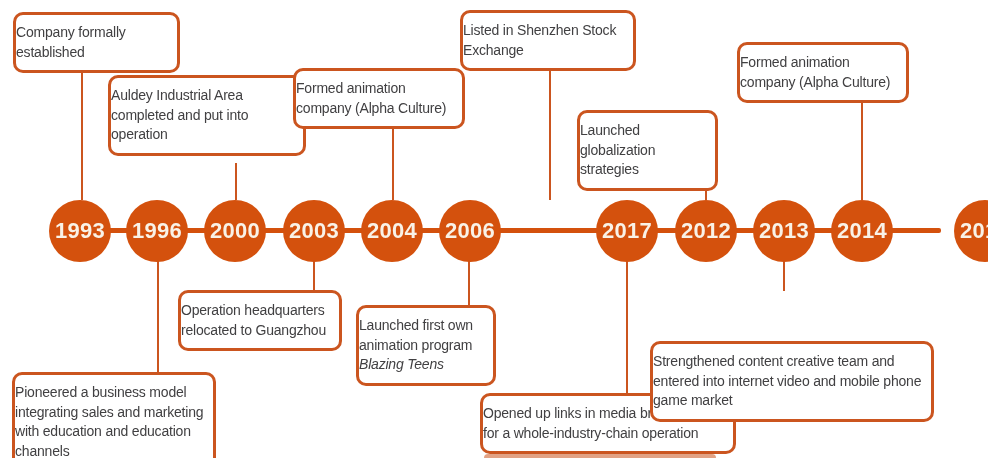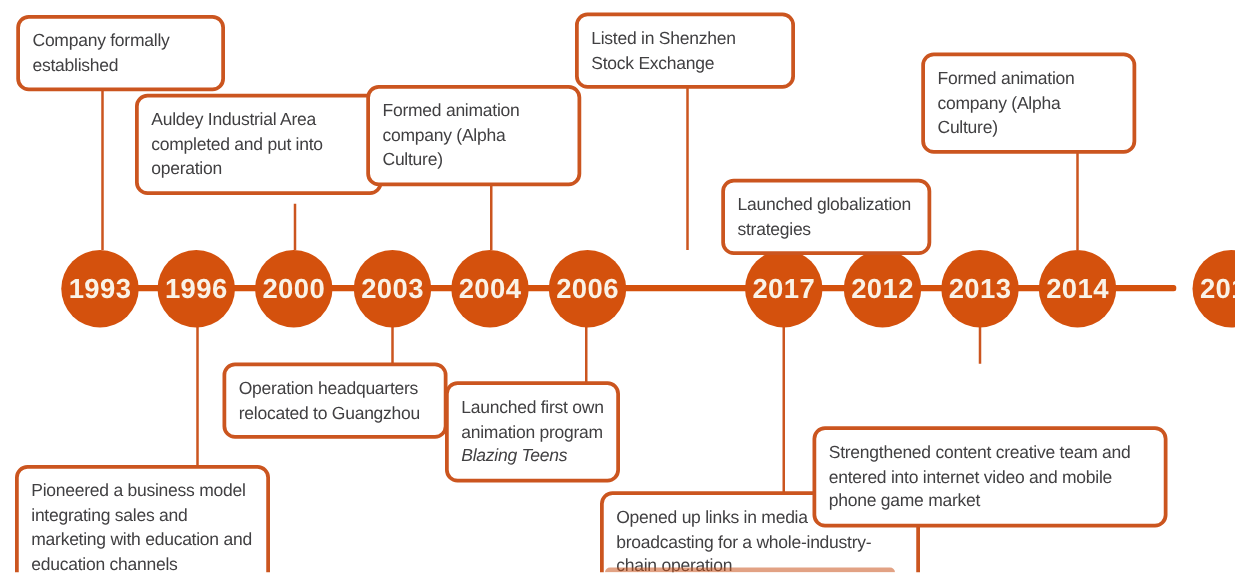--- a/index.html
+++ b/index.html
@@ -42,21 +42,21 @@
     font-size: 22px;
     font-weight: 700;
     letter-spacing: 0.3px;
   }
   .callout {
     position: absolute;
     box-sizing: border-box;
     background: #ffffff;
     border: 3px solid #cb551f;
     border-radius: 10px;
-    padding: 8px 10px;
+    padding: 8px 0;
     color: #414042;
     font-size: 14px;
     line-height: 1.4;
     letter-spacing: -0.2px;
   }
   .italic {
     font-style: italic;
   }
   .cropped-top {
     position: absolute;
@@ -117,24 +117,24 @@
       <span class="year-label">2014</span>
     </div>
   <div class="node" style="left:954px;">
       <span class="year-label">2015</span>
     </div>
 
   <div class="callout" style="left:13px;  top:12px;  width:167px;"><span>Company formally established</span></div>
   <div class="callout" style="left:108px; top:75px;  width:198px;"><span>Auldey Industrial Area completed and put into operation</span></div>
   <div class="callout" style="left:293px; top:68px;  width:172px;"><span>Formed animation company (Alpha Culture)</span></div>
   <div class="callout" style="left:460px; top:10px;  width:176px;"><span>Listed in Shenzhen Stock Exchange</span></div>
-  <div class="callout" style="left:577px; top:110px; width:168px;margin-top:33px;"><span>Launched globalization strategies</span></div>
+  <div class="callout" style="left:577px; top:110px; width:141px;"><span>Launched globalization strategies</span></div>
   <div class="callout" style="left:737px; top:42px;  width:172px;"><span>Formed animation company (Alpha Culture)</span></div>
 
   <div class="callout" style="left:12px;  top:372px; width:204px;"><span>Pioneered a business model integrating sales and marketing with education and education channels</span></div>
-  <div class="callout" style="left:178px; top:290px; width:180px;"><span>Operation headquarters relocated to Guangzhou</span></div>
+  <div class="callout" style="left:178px; top:290px; width:164px;"><span>Operation headquarters relocated to Guangzhou</span></div>
   <div class="callout" style="left:356px; top:305px; width:140px;"><span>Launched first own animation program</span> <span class="italic">Blazing Teens</span></div>
   <div class="callout" style="left:480px; top:393px; width:256px;"><span>Opened up links in media broadcasting for a whole-industry-chain operation</span></div>
   <div class="callout" style="left:650px; top:293px; width:284px;margin-top:48px;"><span>Strengthened content creative team and entered into internet video and mobile phone game market</span></div>
 
   <div class="cropped-top" style="left:484px; top:454px; width:232px;"></div>
 
 </div>
 
 </body></html>

